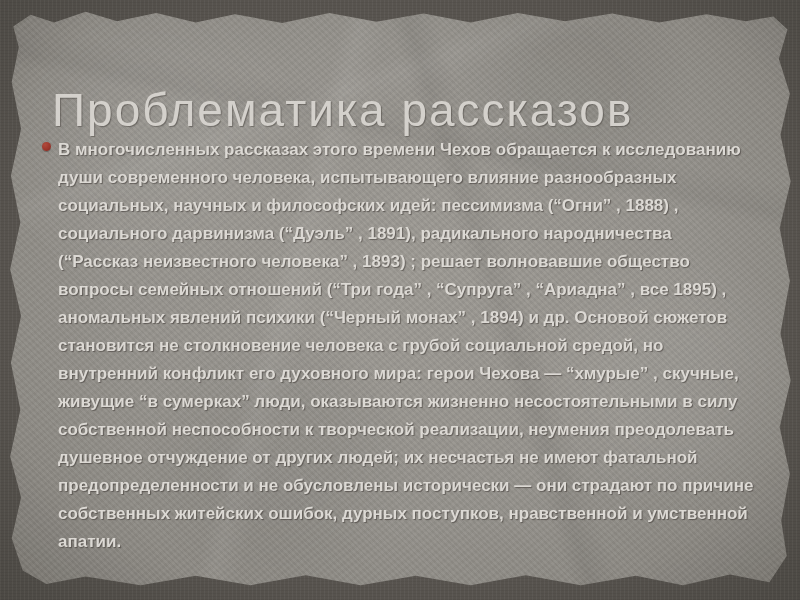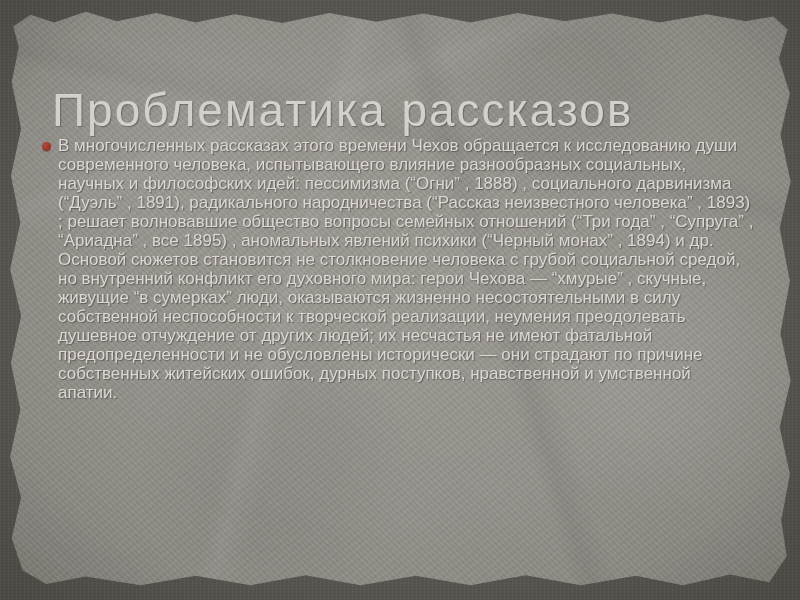--- a/index.html
+++ b/index.html
@@ -85,22 +85,22 @@
     height: 9px;
     margin: 6px 7px 0 0;
     border-radius: 50%;
     background: radial-gradient(circle at 35% 30%, #b04a3c 0%, var(--bullet-accent, #9c372c) 55%, #7c271f 100%);
     box-shadow: 0 1px 1px rgba(40,35,30,0.4);
   }
 
   .bullet-text {
     flex: 1 1 auto;
     font-size: 17px;
-    line-height: 19px;
-    font-weight: normal;
+    line-height: 28px;
+    font-weight: bold;
     color: var(--body-text, #dcd9d4);
     text-shadow: 1px 1px 1px rgba(55,50,45,0.55);
   }
 </style>
 </head>
 <body>
 
 <div class="slide">
   <div class="paper"></div>
 

